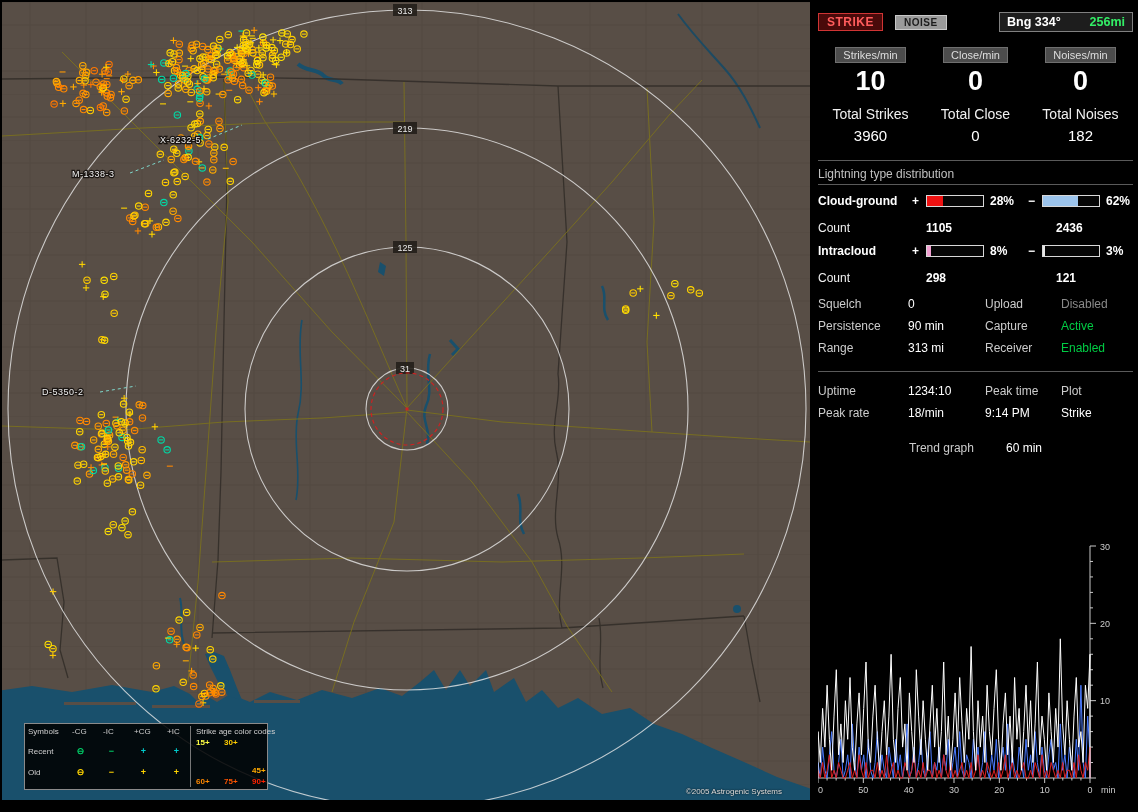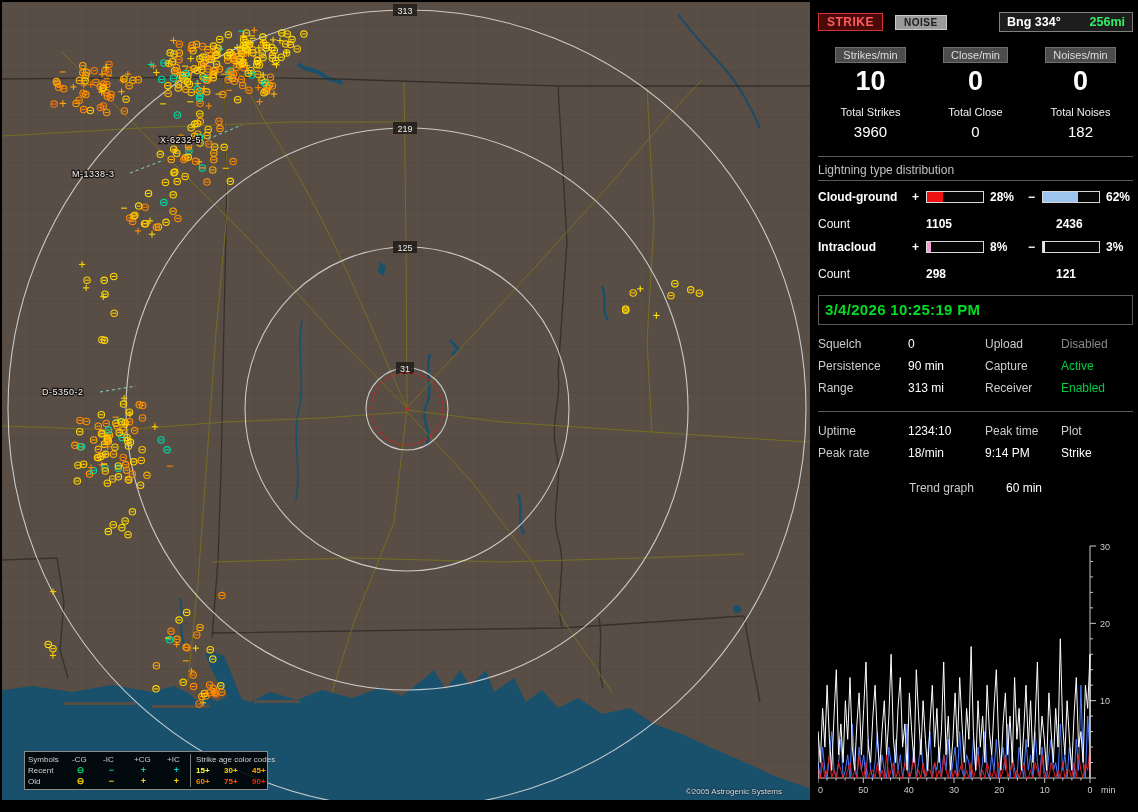--- a/index.html
+++ b/index.html
@@ -31,21 +31,21 @@
   .bng-box{margin-left:auto;border:1px solid #808080;background:#1d1d1d;padding:2px 7px;
     display:flex;gap:14px;align-items:center;min-width:118px;justify-content:space-between;}
   .bng-label{color:#fff;font-weight:bold;font-size:12.5px;}
   .bng-range{color:#33ee66;font-weight:bold;font-size:12.5px;}
 
   .rates{display:flex;margin-top:15px;}
   .rate-col{flex:1;text-align:center;}
   .rate-badge{display:inline-block;background:#4c4c4c;color:#dedede;font-size:11px;
     padding:1px 7px;border:1px solid #6f6f6f;}
   .rate-big{font-size:27px;font-weight:bold;color:#fff;margin-top:3px;}
-  .rate-total-label{font-size:11px;color:#f0f0f0;margin-top:9px;}
+  .rate-total-label{font-size:14px;color:#f0f0f0;margin-top:9px;}
   .rate-total{font-size:15px;color:#fff;margin-top:5px;}
 
   .sep{border:none;border-top:1px solid #5a5a5a;margin:16px 0 0 0;}
   .dist-title{color:#c0c0c0;margin-top:6px;padding-bottom:3px;border-bottom:1px solid #5a5a5a;}
   .dist-row{display:grid;grid-template-columns:94px 14px 58px 44px 14px 58px 34px;
     align-items:center;margin-top:9px;}
   .dist-label{font-weight:bold;color:#fff;}
   .sign{color:#fff;font-weight:bold;text-align:left;}
   .bar{height:10px;border:1px solid #d8d8d8;background:#050505;position:relative;}
   .bar .fill{position:absolute;left:0;top:0;bottom:0;}
@@ -2020,21 +2020,21 @@
           <span class="leg-sym" style="color: rgb(255, 212, 0);">⊖</span>
           <span class="leg-sym" style="color: rgb(255, 212, 0);">−</span>
           <span class="leg-sym" style="color: rgb(255, 212, 0);">+</span>
           <span class="leg-sym" style="color: rgb(255, 212, 0);">+</span>
         </div>
       <div class="leg-right">
         <div class="leg-h">Strike age color codes</div>
         <div class="age-grid" id="age-grid">
             <span class="age-val" style="color: rgb(255, 255, 68);">15+</span>
             <span class="age-val" style="color: rgb(255, 204, 0);">30+</span>
-            <span class="age-val" style="color: rgb(255, 170, 0);">45+</span>
+            <span class="age-val" style="color: rgb(255, 170, 0); margin-top: 28px;">45+</span>
             <span class="age-val" style="color: rgb(255, 136, 0);">60+</span>
             <span class="age-val" style="color: rgb(255, 85, 0);">75+</span>
             <span class="age-val" style="color: rgb(255, 34, 0);">90+</span>
           </div>
       </div>
     </div>
     <div class="map-copyright">©2005 Astrogenic Systems</div>
   </div>
 
   <div id="panel">
@@ -2087,23 +2087,20 @@
           </div>
           <span class="pct">3%</span>
         </div>
         <div class="count-row">
           <span class="clabel">Count</span>
           <b>298</b>
           <b>121</b>
         </div>
       </div>
 
-    <div class="ts-box">
-      <span class="ts">3/4/2026 10:25:19 PM</span>
-    </div>
 
     <div class="grid4" id="status-grid">
         <span class="c-dim">Squelch</span>
         <span class="c-white">0</span>
         <span class="c-dim">Upload</span>
         <span class="c-dim2">Disabled</span>
         <span class="c-dim">Persistence</span>
         <span class="c-white">90 min</span>
         <span class="c-dim">Capture</span>
         <span class="c-green">Active</span>

